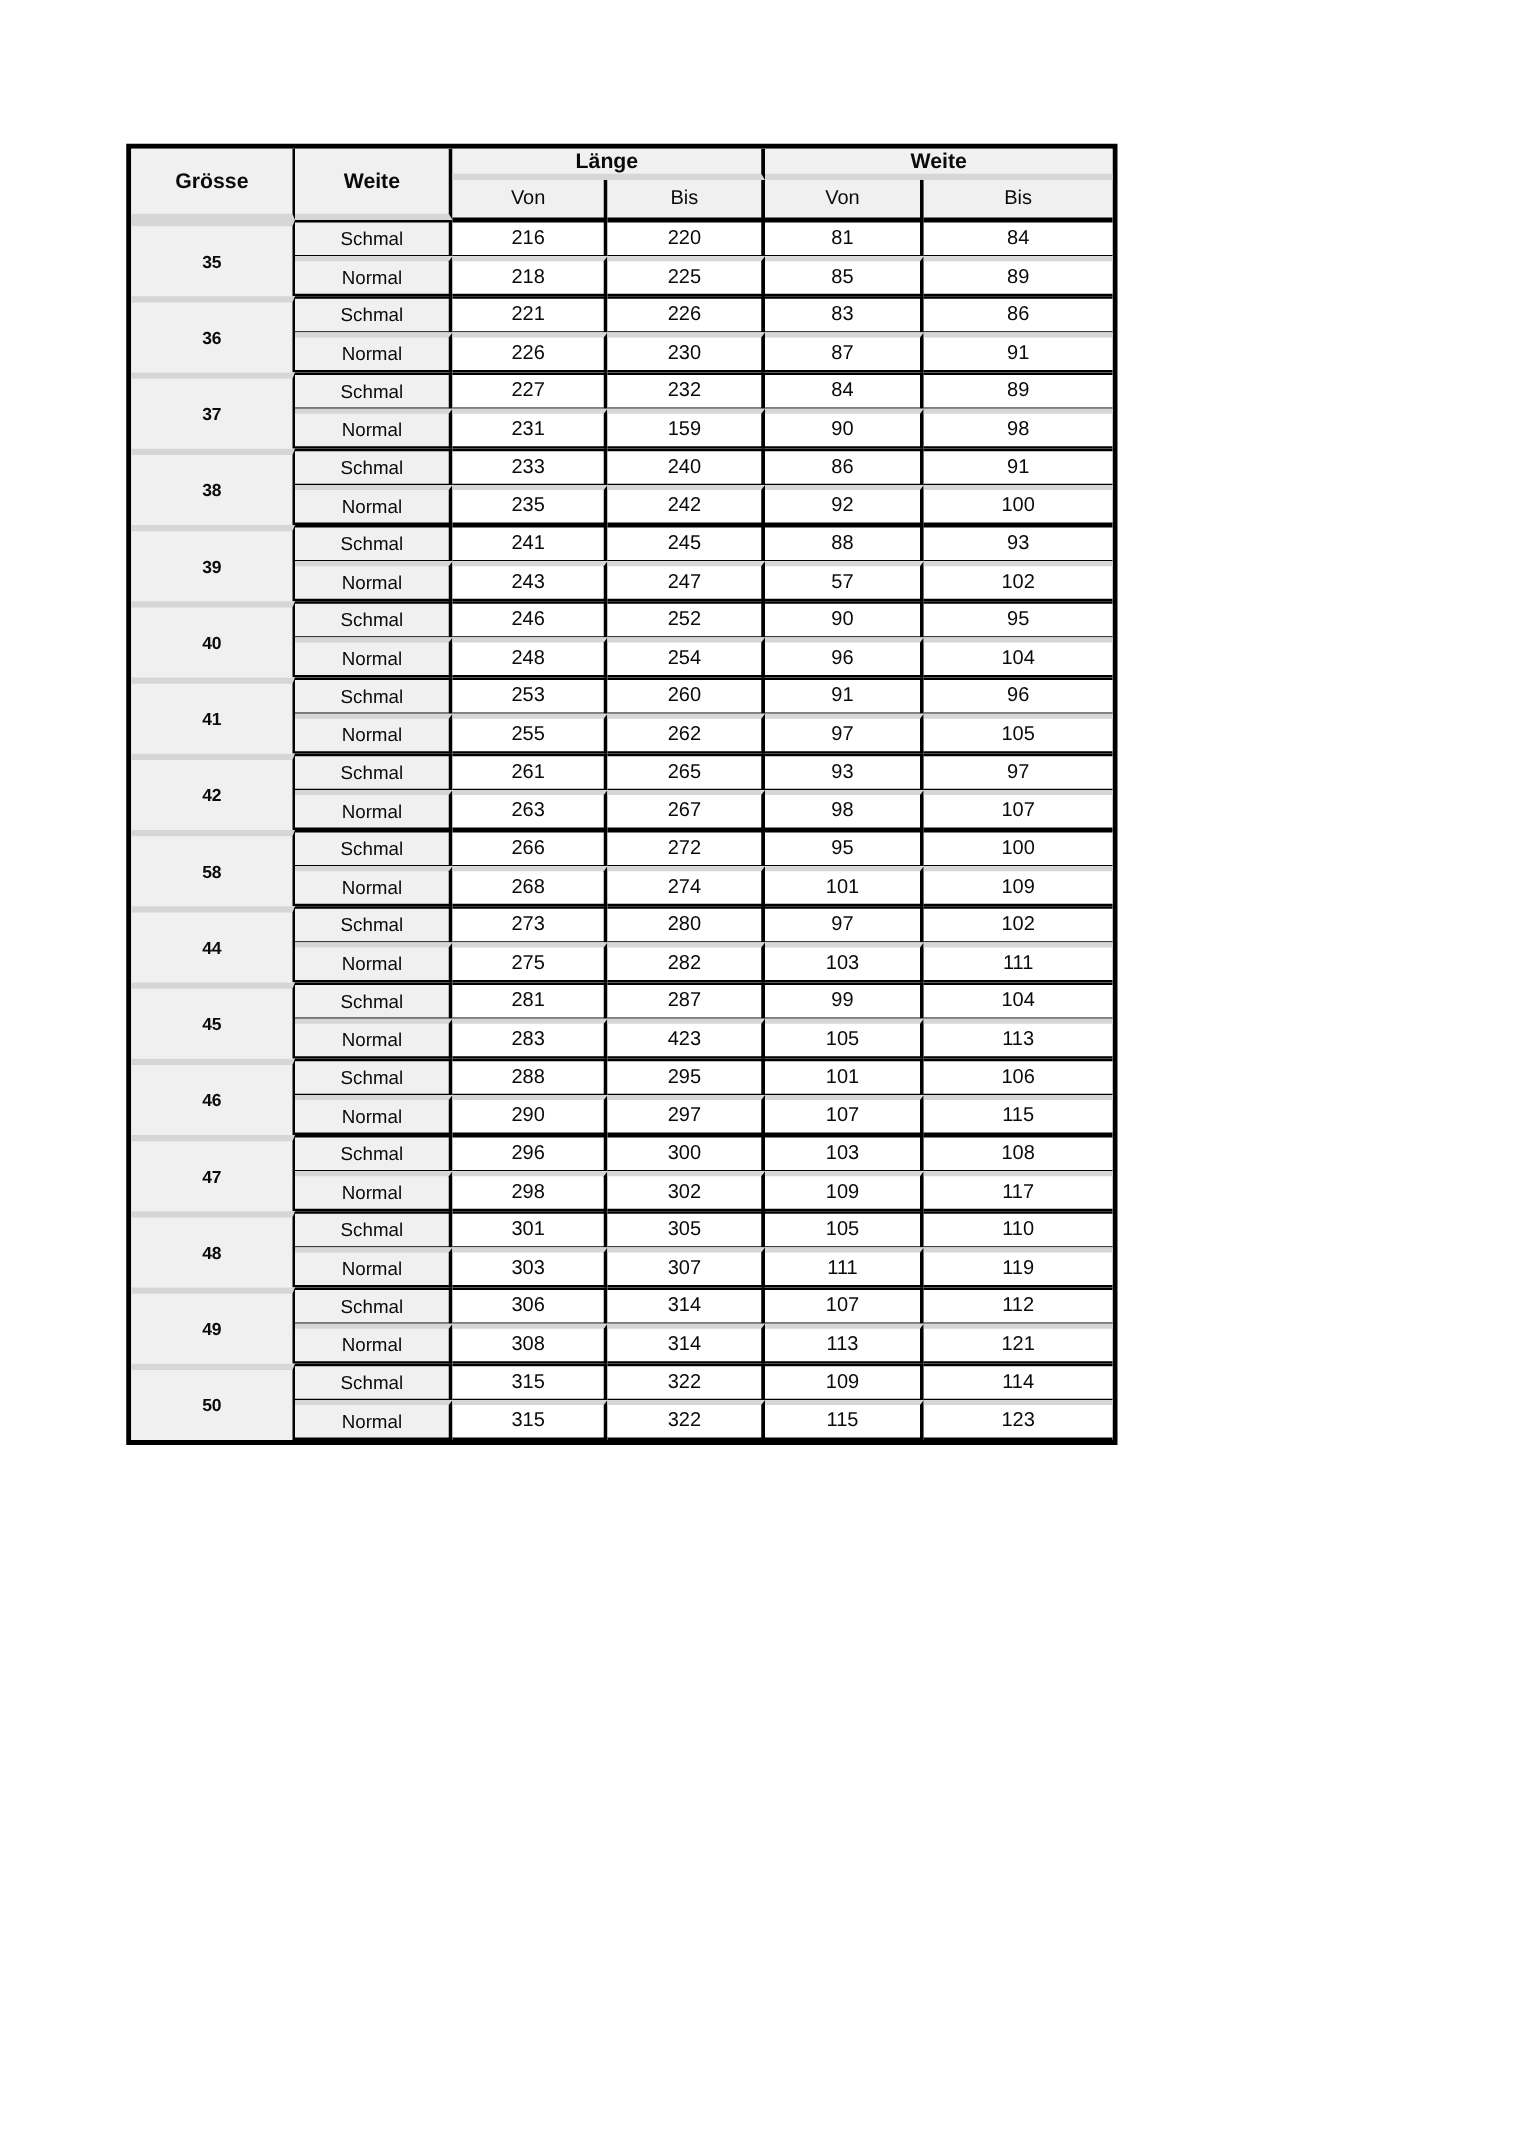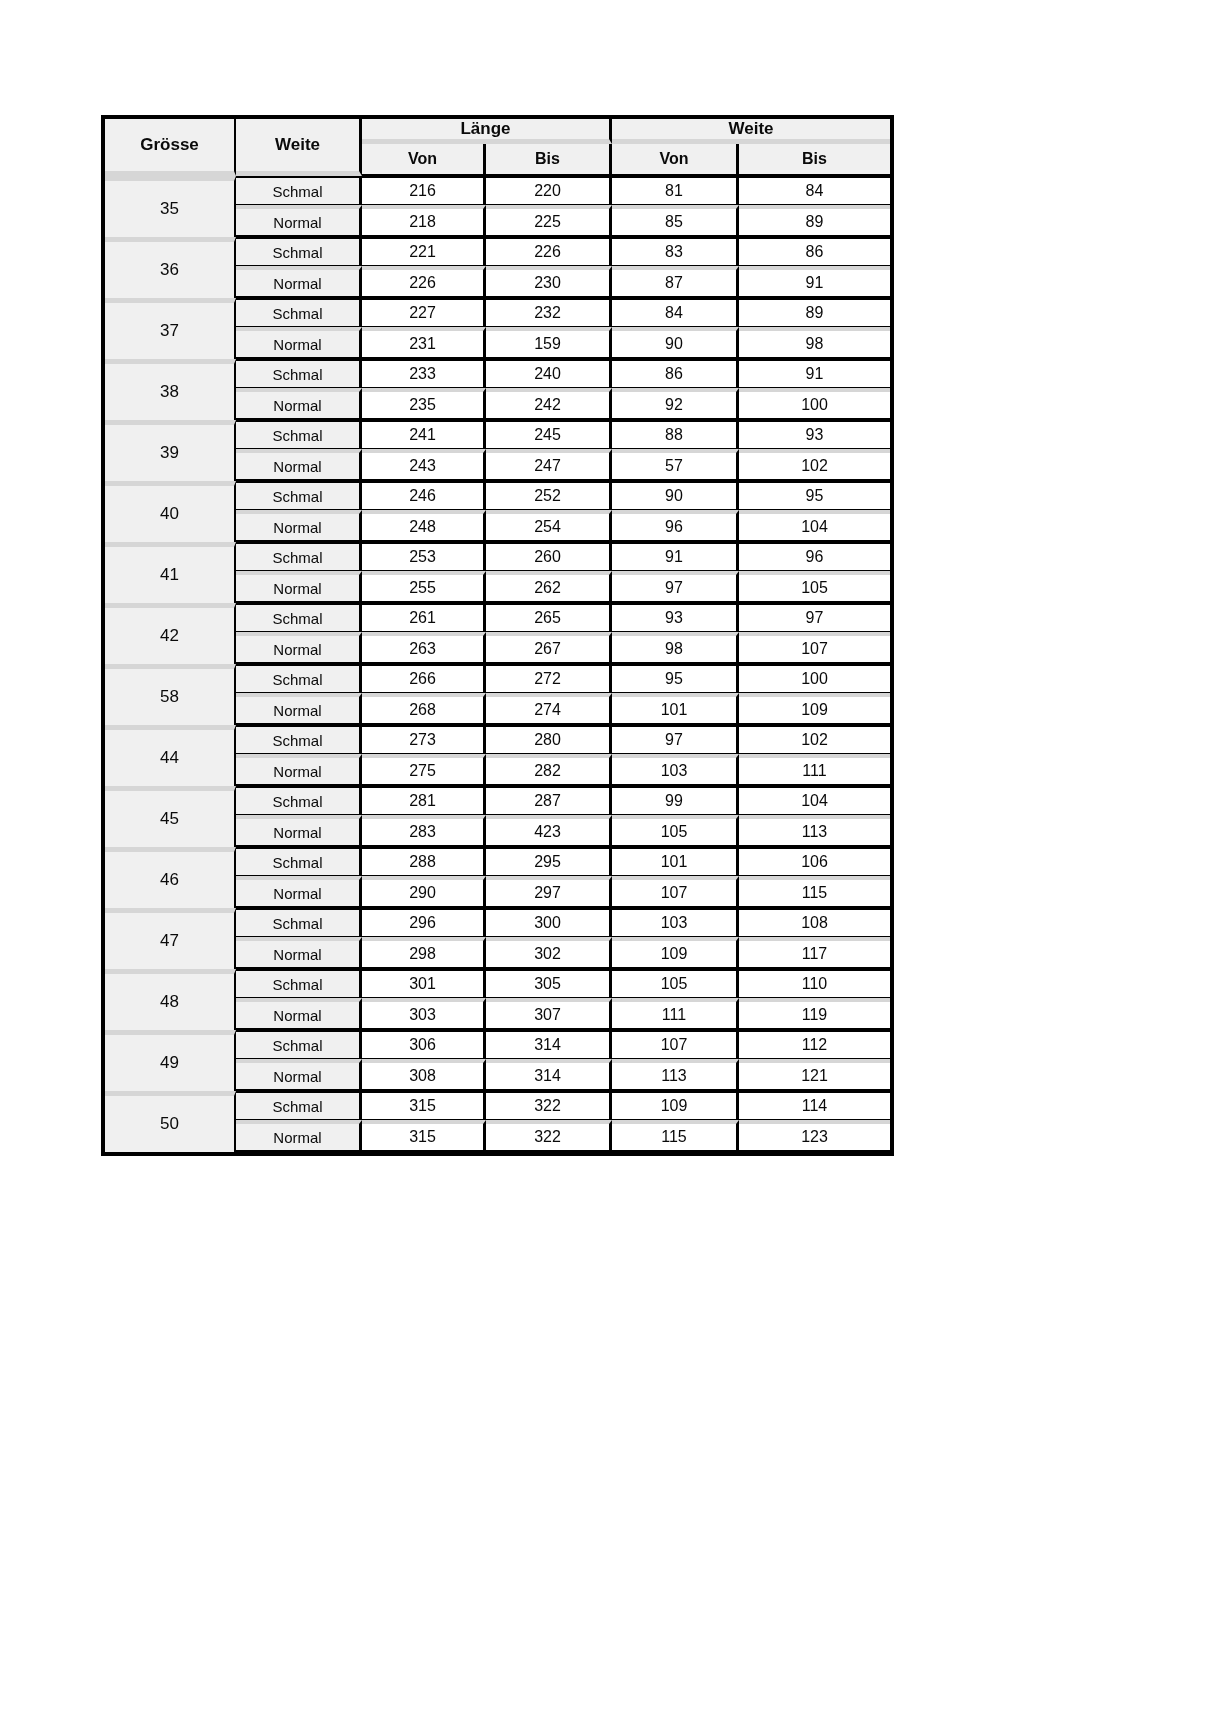--- a/index.html
+++ b/index.html
@@ -53,30 +53,30 @@
   th.span-h {
     background: var(--cell-gray);
     font-weight: bold;
     font-size: 17px;
     border-bottom: 5px solid var(--band-gray);
     margin-top: 12px;
   }
   th.sub-h {
     height: 32px;
     background: var(--cell-gray);
-    font-weight: bold;
+    font-weight: normal;
     font-size: 16px;
     border-bottom: 2px solid var(--border-black);
   }
 
   
   td.size-cell {
     background: var(--cell-gray);
-    font-weight: normal;
-    font-size: 17px;
+    font-weight: bold;
+    font-size: 14px;
     border-top: 5px solid var(--band-gray);
   }
   td.label-cell {
     background: var(--cell-gray);
     font-size: 15px;
     margin-top: 12px;
   }
   td.num {
     background: var(--num-bg);
     font-size: 16px;

